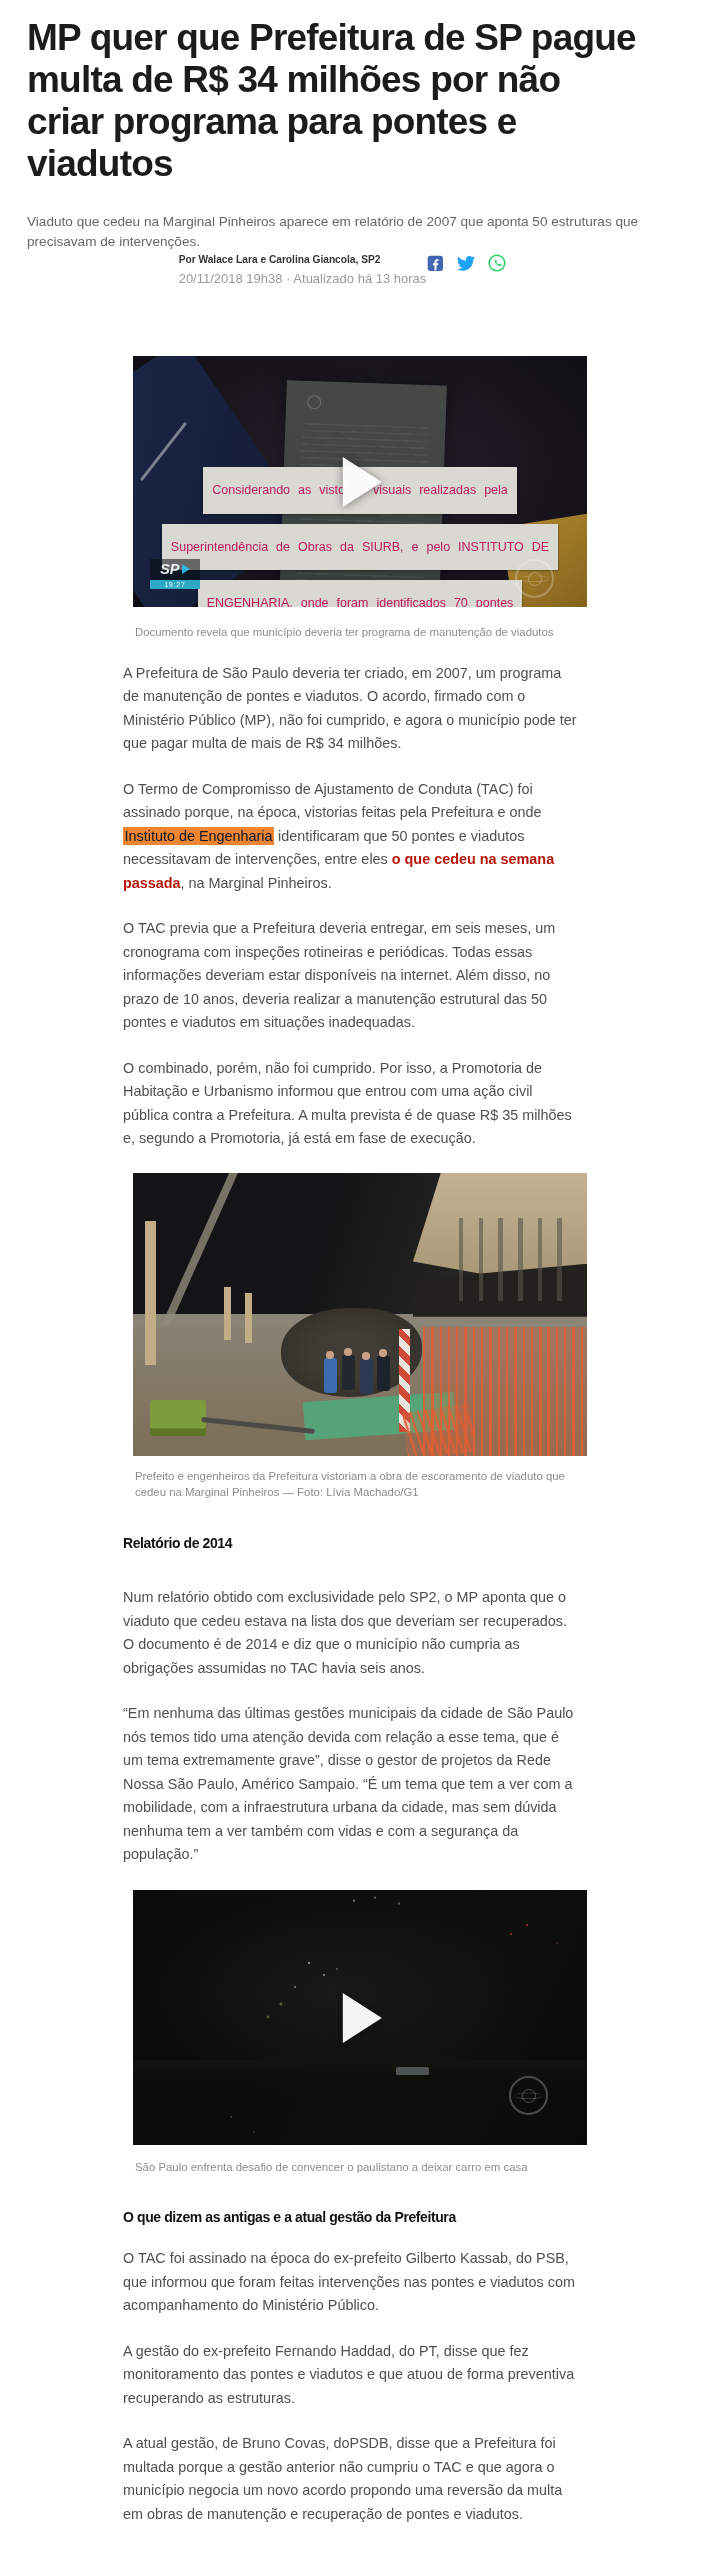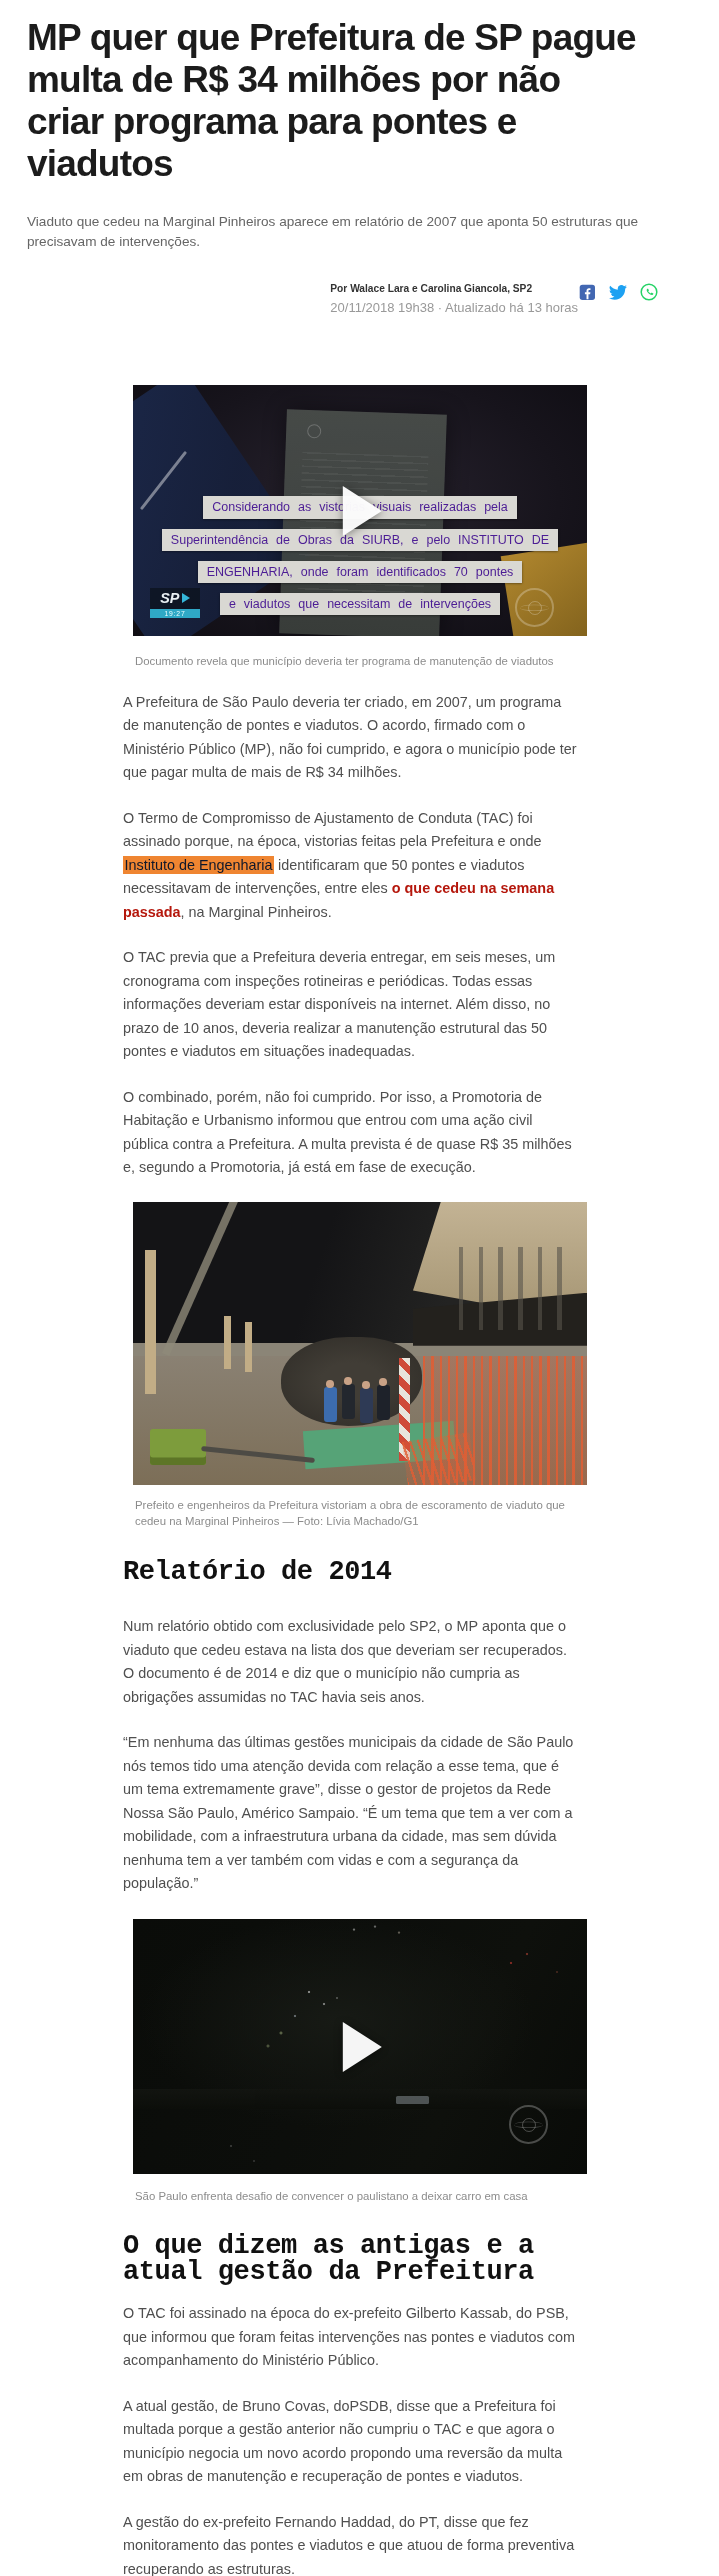--- a/index.html
+++ b/index.html
@@ -4,21 +4,21 @@
 <style>
   html,body{margin:0;padding:0;background:#ffffff;}
   body{width:719px;min-height:2576px;font-family:"Liberation Sans",sans-serif;-webkit-font-smoothing:antialiased;}
   .page{width:719px;position:relative;padding-top:16.7px;box-sizing:border-box;}
 
   
   .article-head{padding:0 61px 0 27px;}
   h1.title{margin:0;max-width:610px;font-size:37px;line-height:42px;font-weight:700;
            letter-spacing:-0.8px;color:#1c1c1c;}
   .subtitle{margin:27px 0 0 0;max-width:622px;font-size:13.6px;line-height:20.4px;color:#666;}
-  .byline-row{margin-top:29px;display:flex;justify-content:flex-end;align-items:flex-start;}
+  .byline-row{display:flex;justify-content:center;align-items:flex-start;}
   .byline .author{font-size:10.2px;font-weight:700;color:#333;line-height:13.6px;}
   .byline .dateline{margin-top:5.3px;font-size:13px;color:#999;}
   .share{display:flex;gap:13px;align-items:center;padding-top:1.5px;}
   .share-btn{width:18px;height:18px;display:inline-flex;align-items:center;justify-content:center;cursor:pointer;}
 
   
   .media{width:454px;margin-left:133px;position:relative;}
   .video{height:251px;position:relative;overflow:hidden;background:radial-gradient(ellipse at 50% 45%, #28232f 0%, #17141c 62%, #0f0d13 100%);}
   .video2{height:255px;margin-top:23.5px;background:
       radial-gradient(2.3px 2.3px at 176px 73px, rgba(255,255,255,.85), transparent 70%),
@@ -47,21 +47,21 @@
   
   .v1-folder{position:absolute;left:-53px;top:13.6px;width:182px;height:227px;background:linear-gradient(135deg,#1f2e55 0%,#16203c 70%);transform:rotate(-34deg);opacity:.9;}
   .v1-pen{position:absolute;left:29px;top:59px;width:3px;height:73px;background:#cdd0d6;transform:rotate(38deg);opacity:.55;border-radius:1.5px;}
   .v1-doc{position:absolute;left:150px;top:27px;width:160px;height:224px;background:linear-gradient(#4c514d 0%,#3d423e 100%);transform:rotate(2deg);opacity:.88;
           box-shadow:0 0 23px rgba(0,0,0,.5);}
   .v1-doc .doc-lines{position:absolute;left:16.7px;right:16.7px;top:42px;bottom:23px;
           background:repeating-linear-gradient(rgba(255,255,255,.10) 0 1.5px, transparent 1.5px 6.8px);opacity:.6;}
   .v1-doc .doc-seal{position:absolute;left:21px;top:13.6px;width:12px;height:12px;border-radius:50%;border:1.5px solid rgba(255,255,255,.25);}
   .v1-yellowfolder{position:absolute;right:-19.7px;bottom:-26px;width:98px;height:114px;background:linear-gradient(150deg,#c29430 0%,#8f6c1e 80%);transform:rotate(-9deg);opacity:.9;}
   .overlay-strips{position:absolute;left:0;top:111px;width:100%;display:flex;flex-direction:column;align-items:center;gap:9.8px;}
-  .strip{background:#d9d8d3;color:#4c1d95;font-size:12.5px;line-height:14.4px;padding:4px 9px;word-spacing:4.5px;white-space:nowrap;
+  .strip{background:#d9d8d3;color:#be185d;font-size:12.5px;line-height:14.4px;padding:16px 9px;word-spacing:4.5px;white-space:nowrap;
          box-shadow:0 0.8px 2.3px rgba(0,0,0,.5);}
   .sp2-logo{position:absolute;left:17px;bottom:18px;width:50px;cursor:default;}
   .sp2-top{height:20.4px;background:rgba(8,12,16,.55);display:flex;align-items:center;justify-content:center;}
   .sp2-sp{color:#e8eef2;font-weight:700;font-style:italic;font-size:14.4px;letter-spacing:0;line-height:1;}
   .sp2-arrow{width:0;height:0;border-left:8.3px solid #35b6d9;border-top:5.3px solid transparent;border-bottom:5.3px solid transparent;margin-left:2.3px;}
   .sp2-strip{height:9.8px;background:#2fa8c6;color:#eafdff;font-size:6.8px;line-height:9.8px;text-align:center;letter-spacing:0.8px;}
   .globo-watermark{position:absolute;width:35px;height:35px;border:2.3px solid rgba(255,255,255,.26);border-radius:50%;}
   .globo-watermark .inner{position:absolute;left:50%;top:50%;transform:translate(-50%,-50%);width:12px;height:12px;border:1.5px solid rgba(255,255,255,.26);border-radius:50%;}
   .globo-watermark .band{position:absolute;left:3px;right:3px;top:50%;transform:translateY(-50%);height:5.3px;border-top:1.5px solid rgba(255,255,255,.22);border-bottom:1.5px solid rgba(255,255,255,.22);border-radius:50%;}
   .g1-v1{right:33px;bottom:9px;}
@@ -87,21 +87,21 @@
   .ph-pipe{position:absolute;left:68px;top:250px;width:114px;height:5.3px;background:#4d4b45;border-radius:3px;transform:rotate(6deg);}
   .ph-post{position:absolute;background:#c2ad86;}
   .ph-scaffold{position:absolute;left:326px;top:45px;width:114px;height:83px;background:repeating-linear-gradient(90deg,#57534a 0 4.5px,transparent 4.5px 19.7px);opacity:.6;}
 
   
   .bodytext{margin-left:123px;width:454px;}
   .bodytext p{margin:0 0 22px 0;font-size:14.4px;line-height:23.5px;color:#4f4f4f;}
   .first-block{margin-top:21px;}
   .seg-highlight{background:#ef8531;color:#0f172a;padding:0.8px 1.5px;}
   .seg-link{color:#b5170c;font-weight:700;cursor:pointer;}
-  h2.section{margin:29px 0 0 123px;width:484px;font-size:27px;line-height:26px;font-weight:700;color:#111;letter-spacing:-0.4px;font-family:Liberation Mono, monospace;}
+  h2.section{margin:29px 0 0 123px;width:484px;font-size:14px;line-height:26px;font-weight:700;color:#111;letter-spacing:-0.4px;}
   .sec-gap{margin-top:44px;}
   .after-h2{margin-top:30px;}
   .after-h2b{margin-top:16.7px;}
 </style>
 </head>
 <body>
 
 <div class="page">
 
   <div class="article-head">
@@ -224,18 +224,18 @@
           <span class="inner"></span>
         </div>
     </div>
   </div>
   <p class="media-caption" style="margin-top:13.6px;">São Paulo enfrenta desafio de convencer o paulistano a deixar carro em casa</p>
 
   <h2 class="section sec-gap">O que dizem as antigas e a atual gestão da Prefeitura</h2>
 
   <div class="bodytext after-h2b">
     <p style="margin-top:4.5px;"><span>O TAC foi assinado na época do ex-prefeito Gilberto Kassab, do PSB, que informou que foram feitas intervenções nas pontes e viadutos com acompanhamento do Ministério Público.</span></p>
+    <p><span>A gestão do ex-prefeito Fernando Haddad, do PT, disse que fez monitoramento das pontes e viadutos e que atuou de forma preventiva recuperando as estruturas.</span></p>
     <p><span>A atual gestão, de Bruno Covas, doPSDB, disse que a Prefeitura foi multada porque a gestão anterior não cumpriu o TAC e que agora o município negocia um novo acordo propondo uma reversão da multa em obras de manutenção e recuperação de pontes e viadutos.</span></p>
-    <p><span>A gestão do ex-prefeito Fernando Haddad, do PT, disse que fez monitoramento das pontes e viadutos e que atuou de forma preventiva recuperando as estruturas.</span></p>
   </div>
 
 </div>
 
 
 </body></html>

